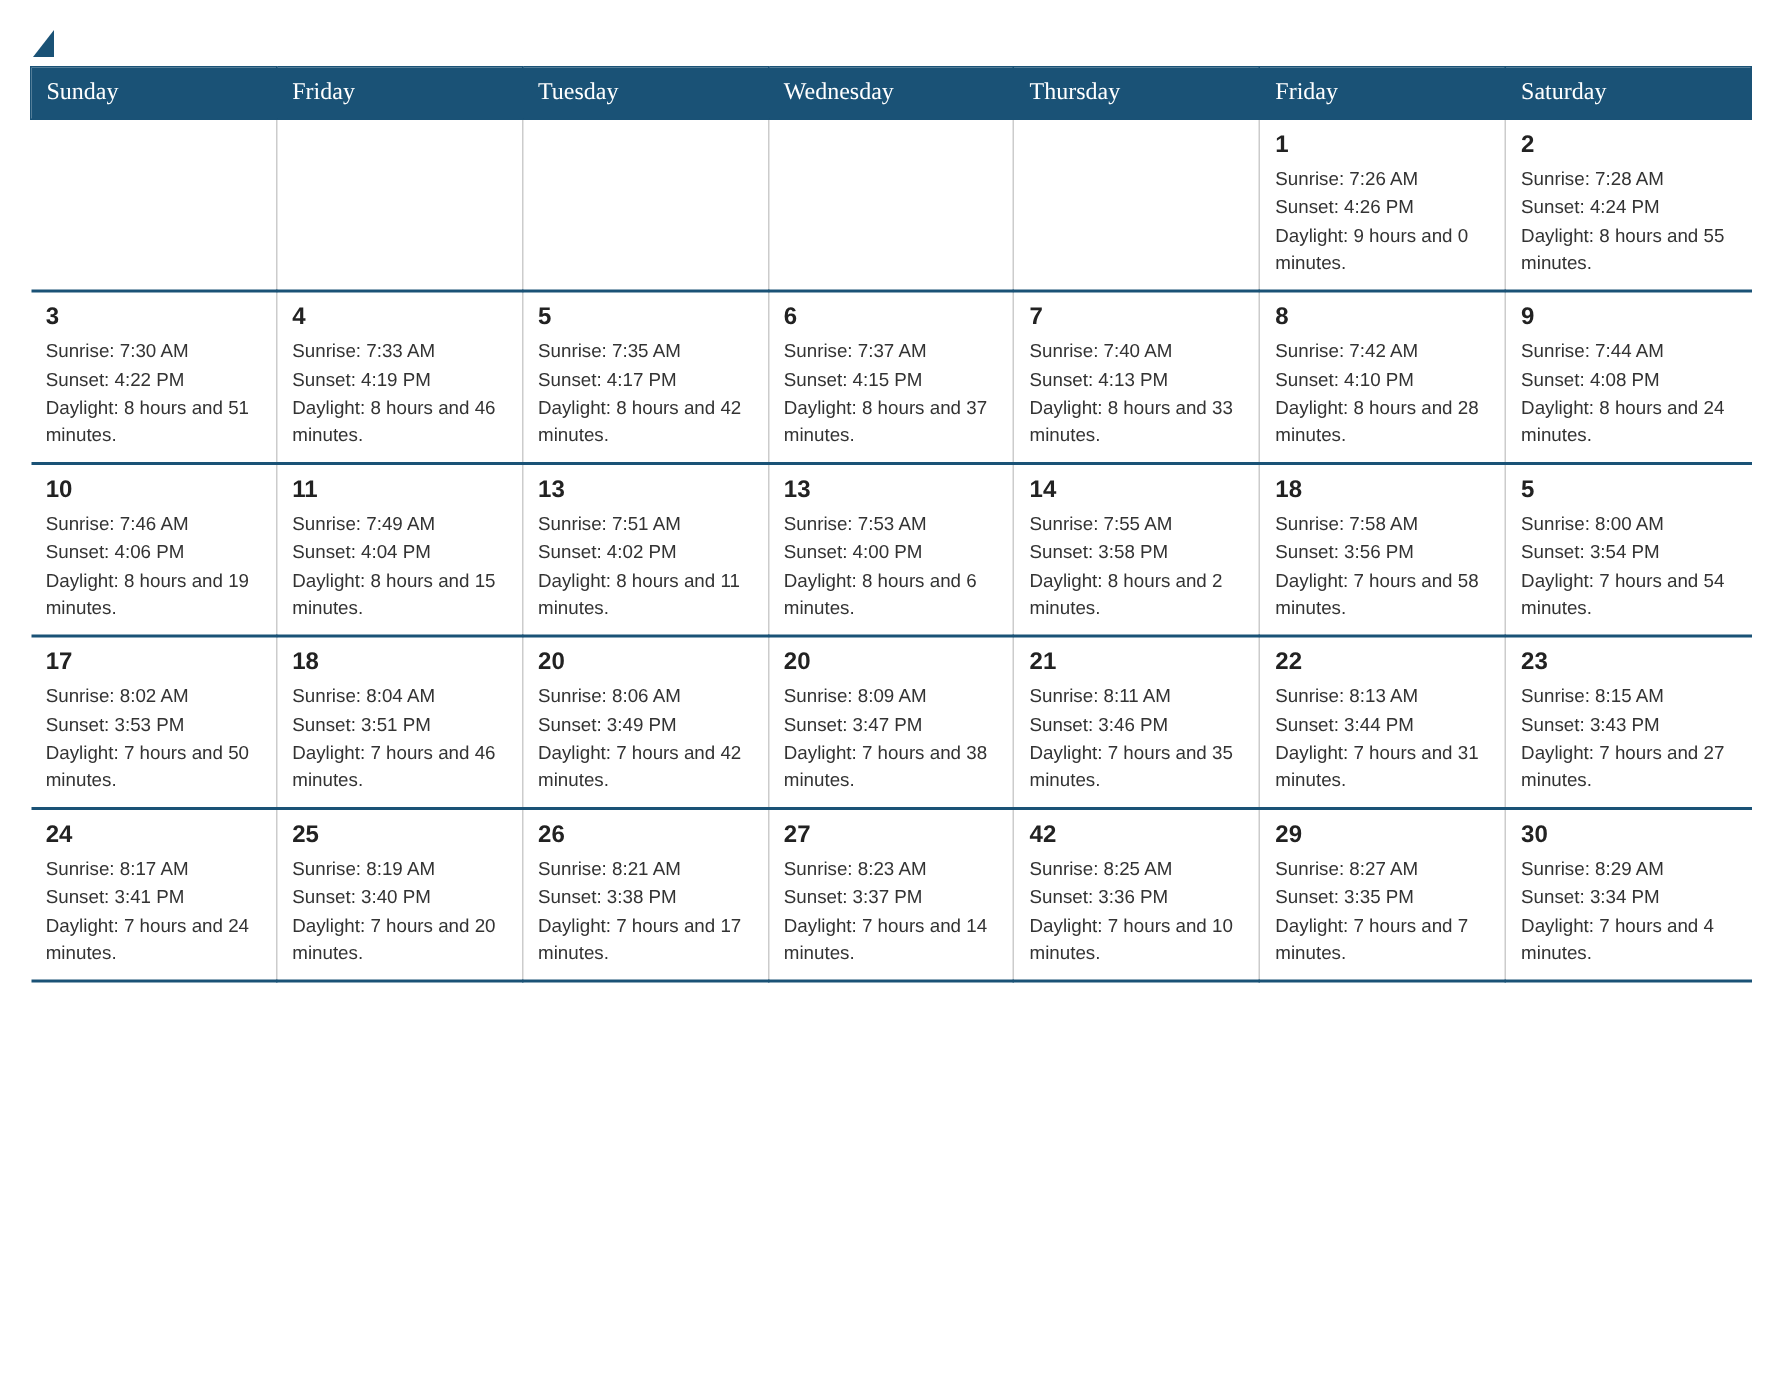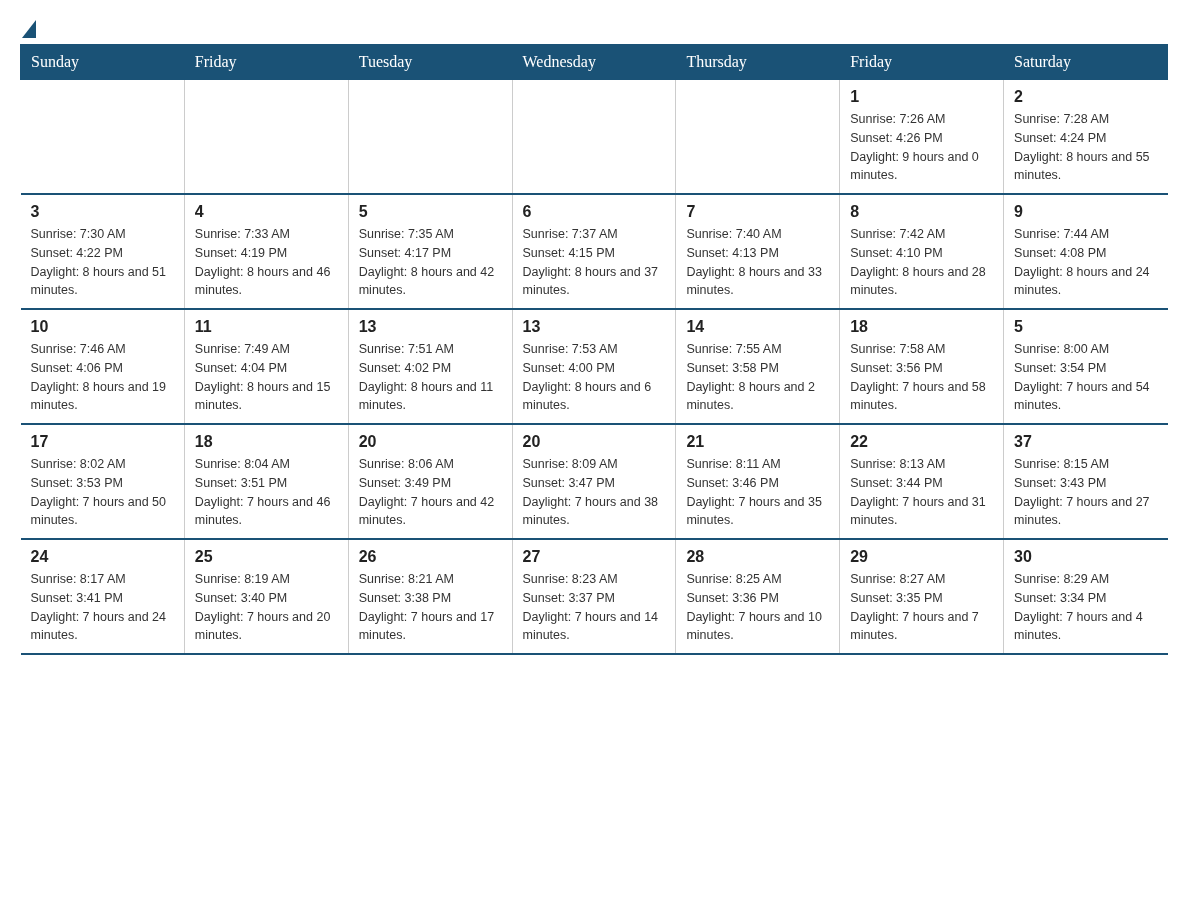--- a/index.html
+++ b/index.html
@@ -236,21 +236,21 @@
         </td>
         <td>
           <span class="day-number">21</span>
           <div class="day-info">Sunrise: 8:11 AM<br>Sunset: 3:46 PM<br>Daylight: 7 hours and 35 minutes.</div>
         </td>
         <td>
           <span class="day-number">22</span>
           <div class="day-info">Sunrise: 8:13 AM<br>Sunset: 3:44 PM<br>Daylight: 7 hours and 31 minutes.</div>
         </td>
         <td>
-          <span class="day-number">37</span>
+          <span class="day-number">23</span>
           <div class="day-info">Sunrise: 8:15 AM<br>Sunset: 3:43 PM<br>Daylight: 7 hours and 27 minutes.</div>
         </td>
       </tr>
       <tr>
         <td>
           <span class="day-number">24</span>
           <div class="day-info">Sunrise: 8:17 AM<br>Sunset: 3:41 PM<br>Daylight: 7 hours and 24 minutes.</div>
         </td>
         <td>
           <span class="day-number">25</span>
@@ -258,21 +258,21 @@
         </td>
         <td>
           <span class="day-number">26</span>
           <div class="day-info">Sunrise: 8:21 AM<br>Sunset: 3:38 PM<br>Daylight: 7 hours and 17 minutes.</div>
         </td>
         <td>
           <span class="day-number">27</span>
           <div class="day-info">Sunrise: 8:23 AM<br>Sunset: 3:37 PM<br>Daylight: 7 hours and 14 minutes.</div>
         </td>
         <td>
-          <span class="day-number">28</span>
+          <span class="day-number">42</span>
           <div class="day-info">Sunrise: 8:25 AM<br>Sunset: 3:36 PM<br>Daylight: 7 hours and 10 minutes.</div>
         </td>
         <td>
           <span class="day-number">29</span>
           <div class="day-info">Sunrise: 8:27 AM<br>Sunset: 3:35 PM<br>Daylight: 7 hours and 7 minutes.</div>
         </td>
         <td>
           <span class="day-number">30</span>
           <div class="day-info">Sunrise: 8:29 AM<br>Sunset: 3:34 PM<br>Daylight: 7 hours and 4 minutes.</div>
         </td>

